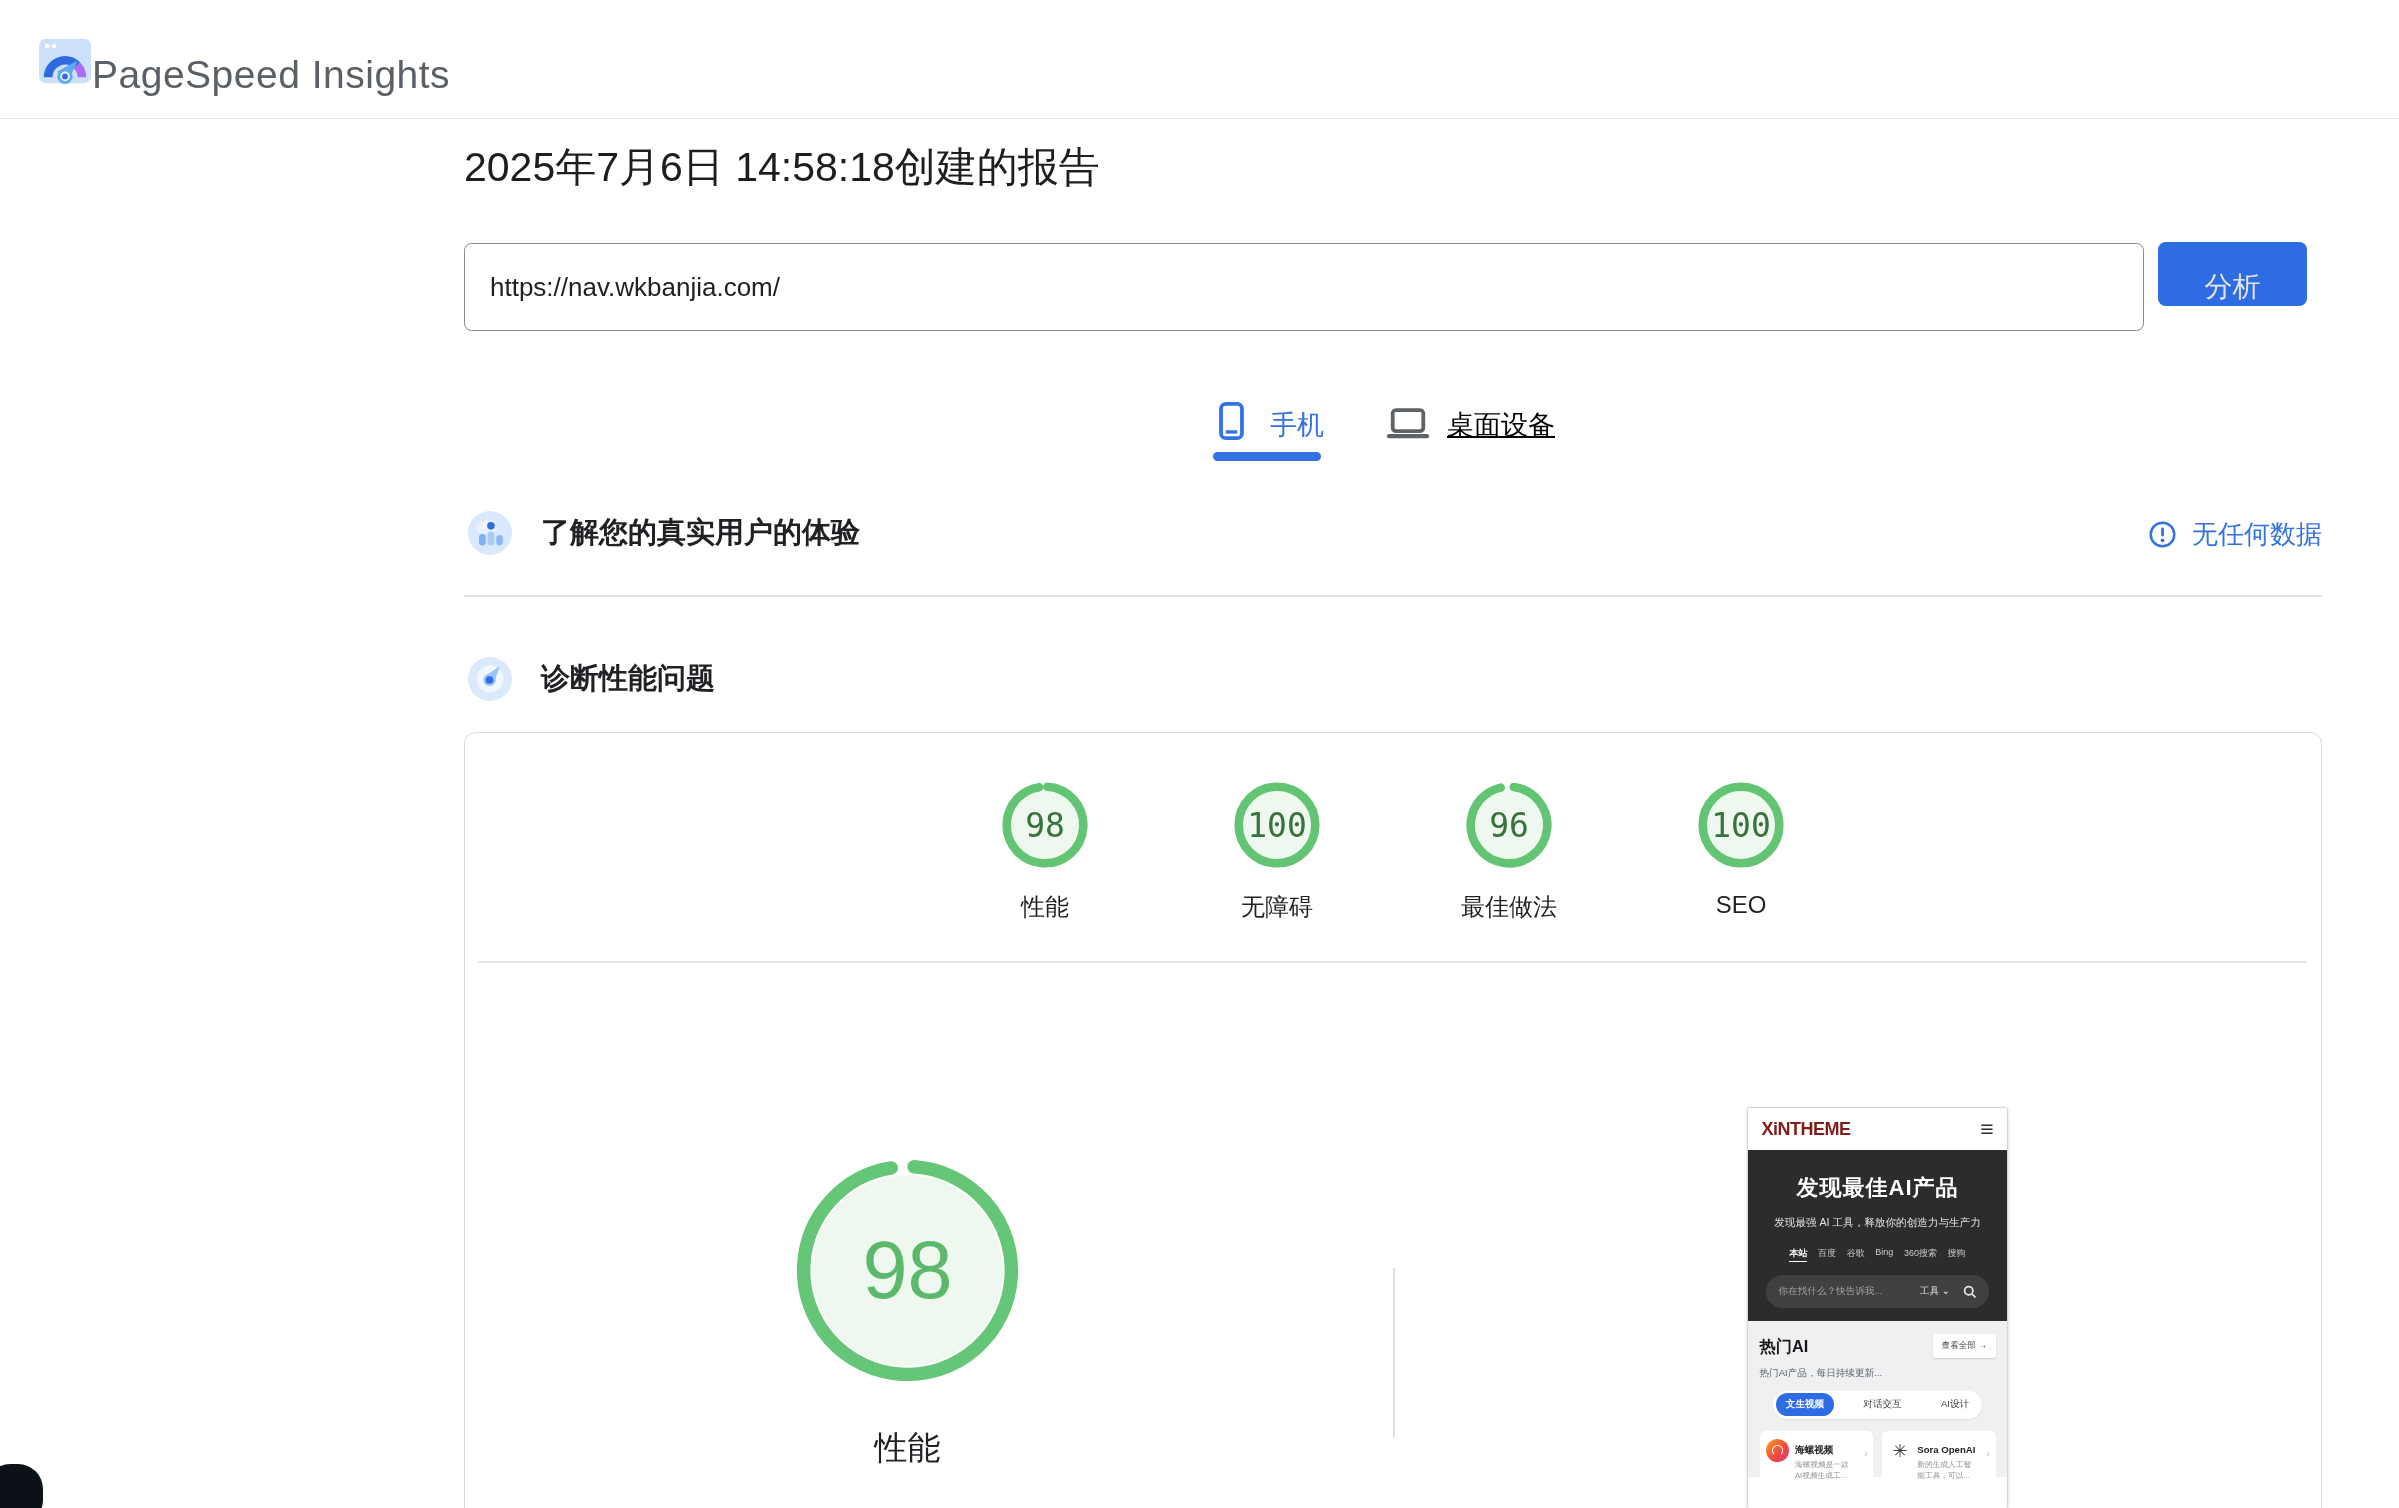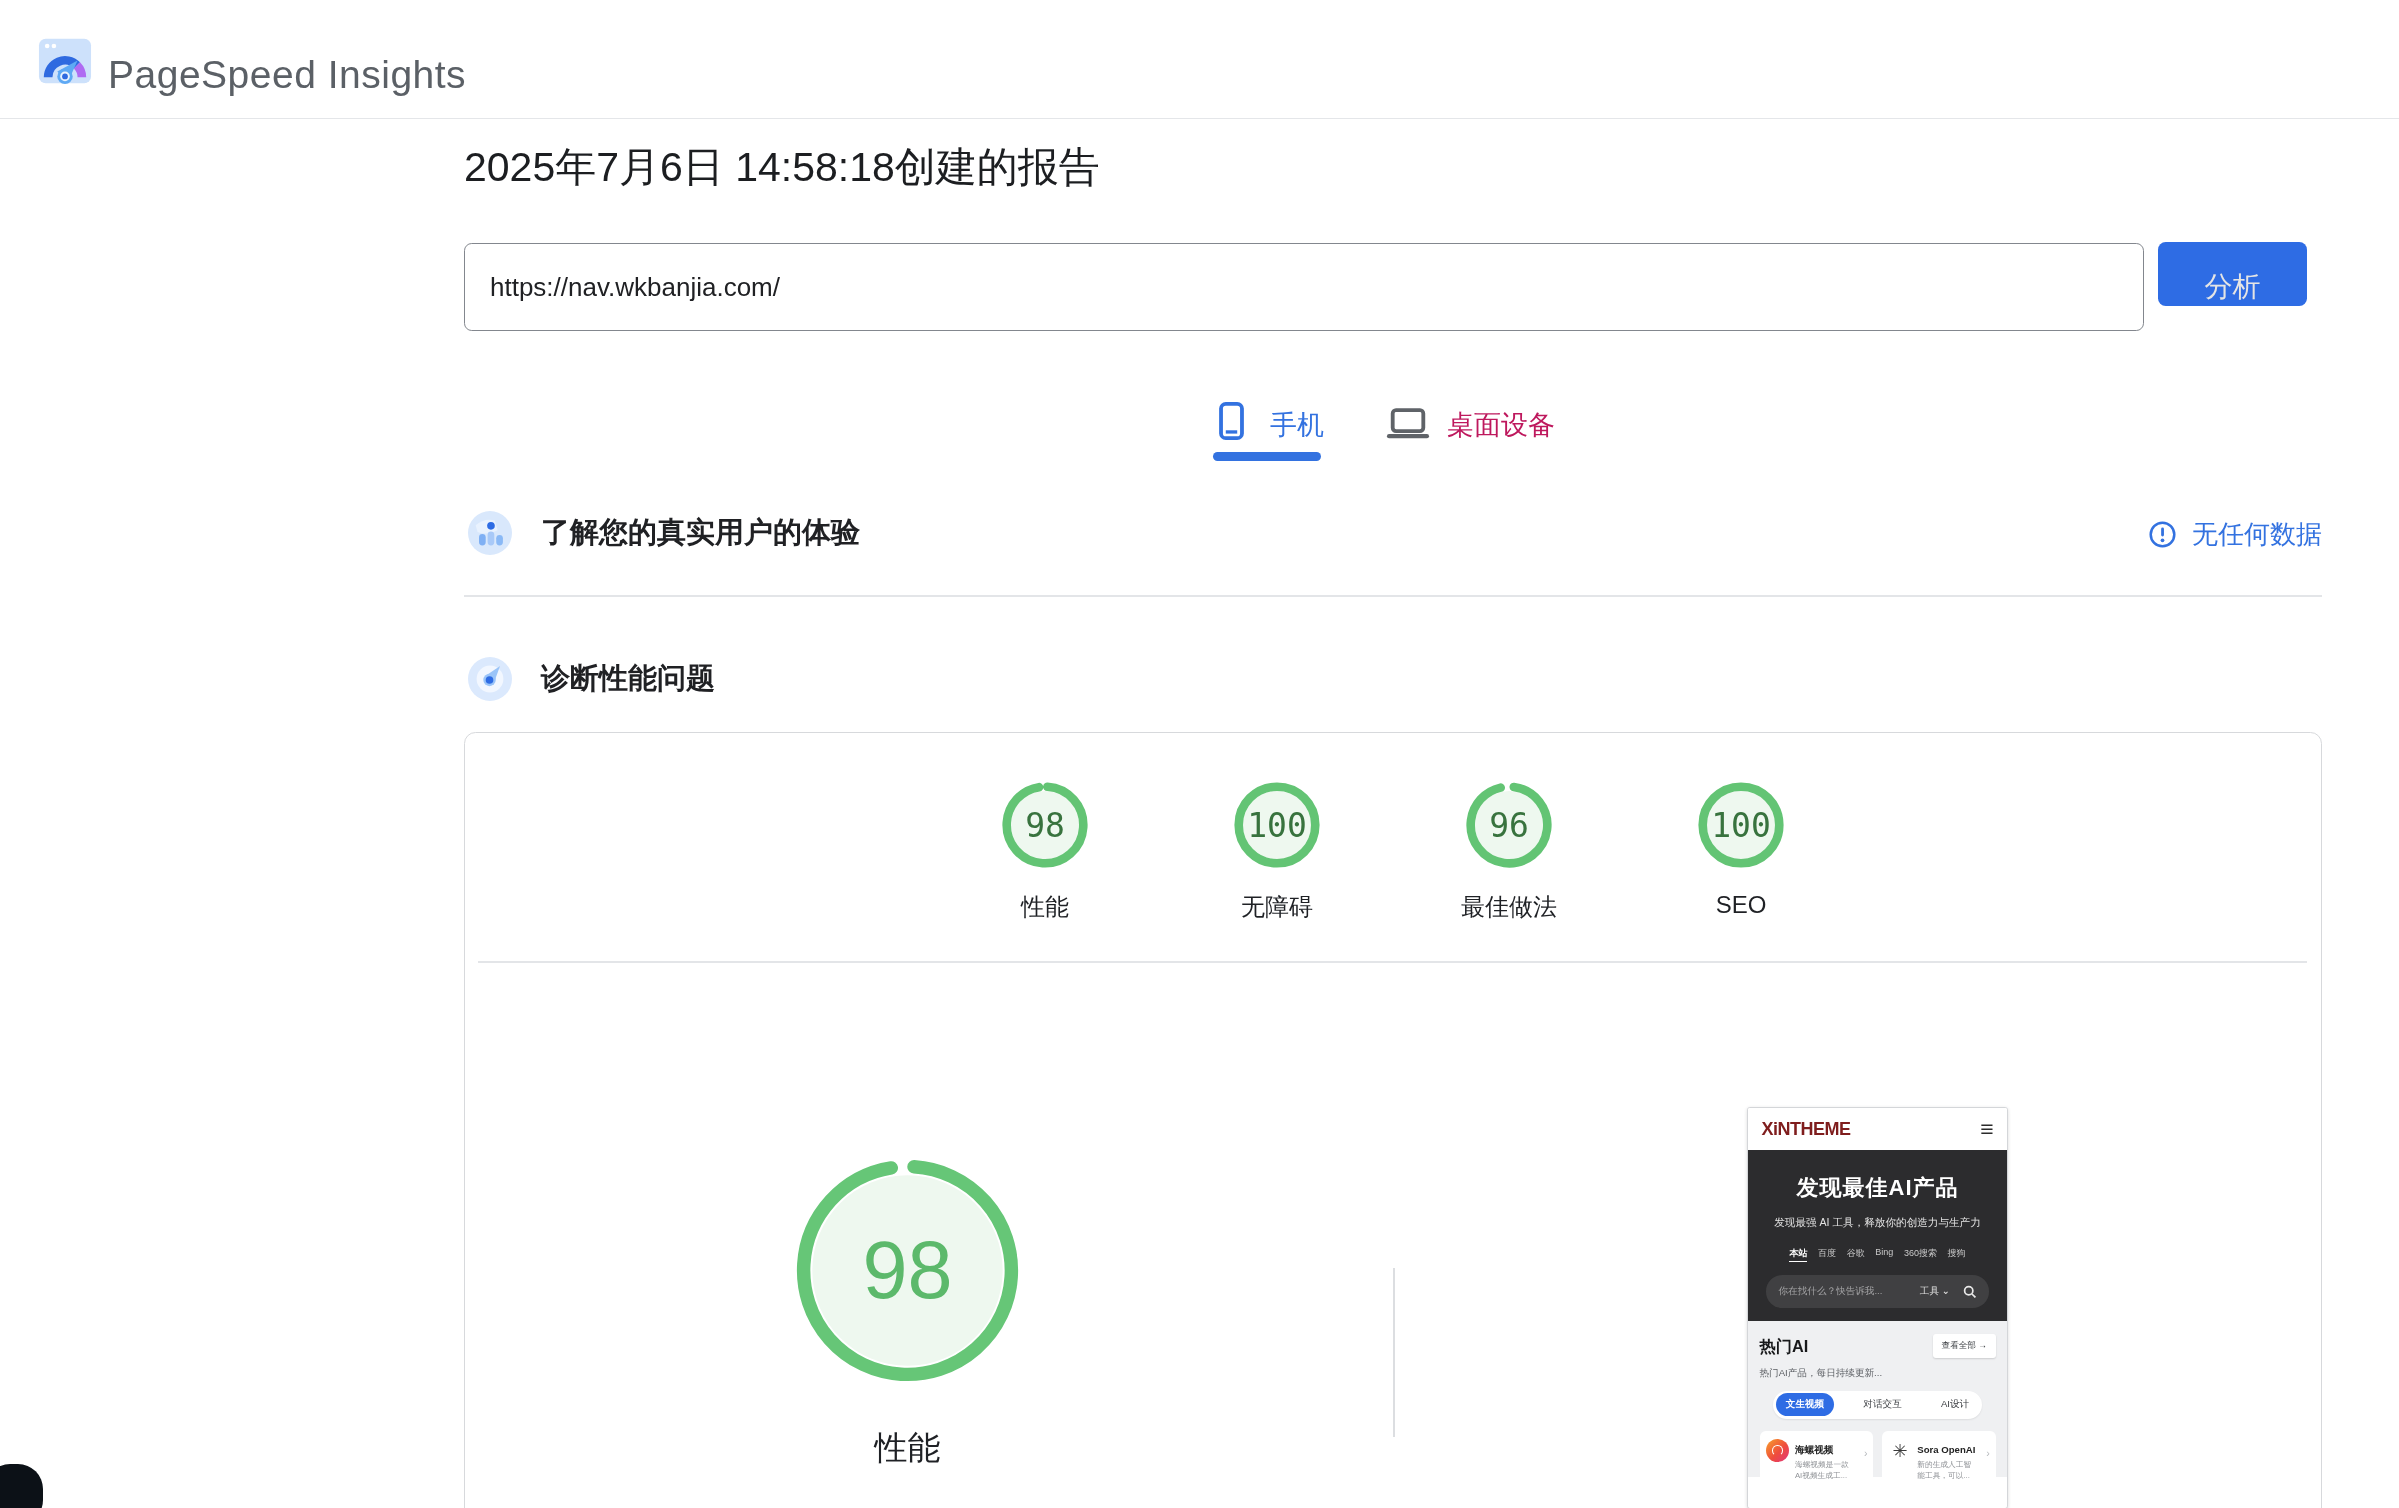--- a/index.html
+++ b/index.html
@@ -4,39 +4,39 @@
 <style>
   * { margin:0; padding:0; box-sizing:border-box; }
   html,body { background:#fff; }
   body { font-family:"Liberation Sans","DejaVu Sans",sans-serif; color:#202124; }
   #canvas { position:relative; width:2400px; height:1508px; background:#fff; overflow:hidden; }
 
   
   .hdr { position:absolute; left:0; top:0; width:2400px; height:119px; background:#fff;
          border-bottom:1.9px solid #e4e6e9; display:flex; align-items:center; }
   .hdr-logo { position:absolute; left:38px; top:33px; width:54px; height:54px; }
-  .hdr-title { position:absolute; left:108px; top:0; height:149px; display:flex; align-items:center;
+  .hdr-title { position:absolute; left:92px; top:0; height:149px; display:flex; align-items:center;
                font-size:39px; color:#5b6066; letter-spacing:0.5px; }
 
   
   .h1 { position:absolute; left:464px; top:140px; font-size:41px; font-weight:500; color:#1c1e21; }
 
   
   .url-input { position:absolute; left:464px; top:243px; width:1680px; height:88px;
                border:1.9px solid #83878e; border-radius:7.7px; font-size:26px; color:#202124;
                padding:0 25px; outline:none; font-family:"Liberation Sans",sans-serif; background:#fff; }
   .btn-analyze { position:absolute; left:2158px; top:242px; width:149px; height:64px;
                  background:#2e6ce4; color:#e5e5e5; font-size:28px; font-weight:500; border:none;
                  border-radius:7.7px; display:flex; align-items:flex-end; justify-content:center; cursor:pointer;
                  font-family:"Liberation Sans",sans-serif; }
 
   
   .tab-label { position:absolute; font-size:27px; font-weight:500; }
   .tab-mobile-label { left:1270px; top:407px; color:#3372e0; }
-  .tab-desktop-label { left:1447px; top:407px; color:#be185d; }
+  .tab-desktop-label { left:1447px; top:407px; color:#000000;text-decoration:underline; }
   .tab-underline { position:absolute; left:1213px; top:452px; width:108px; height:8.6px;
                    border-radius:4.8px; background:#3372e0; }
   .icon-abs { position:absolute; }
 
   
   .sec-icon { position:absolute; width:44px; height:44px; }
   .sec-title { position:absolute; left:541px; font-size:29px; font-weight:700; color:#202124; }
   .nodata { position:absolute; right:78px; top:517px; display:flex; align-items:center; gap:15.4px; cursor:pointer;text-align:center; }
   .nodata-text { font-size:26px; color:#3372e0; }
   .hr1 { position:absolute; left:464px; top:595px; width:1858px; height:1.9px; background:#e3e5e8; }

